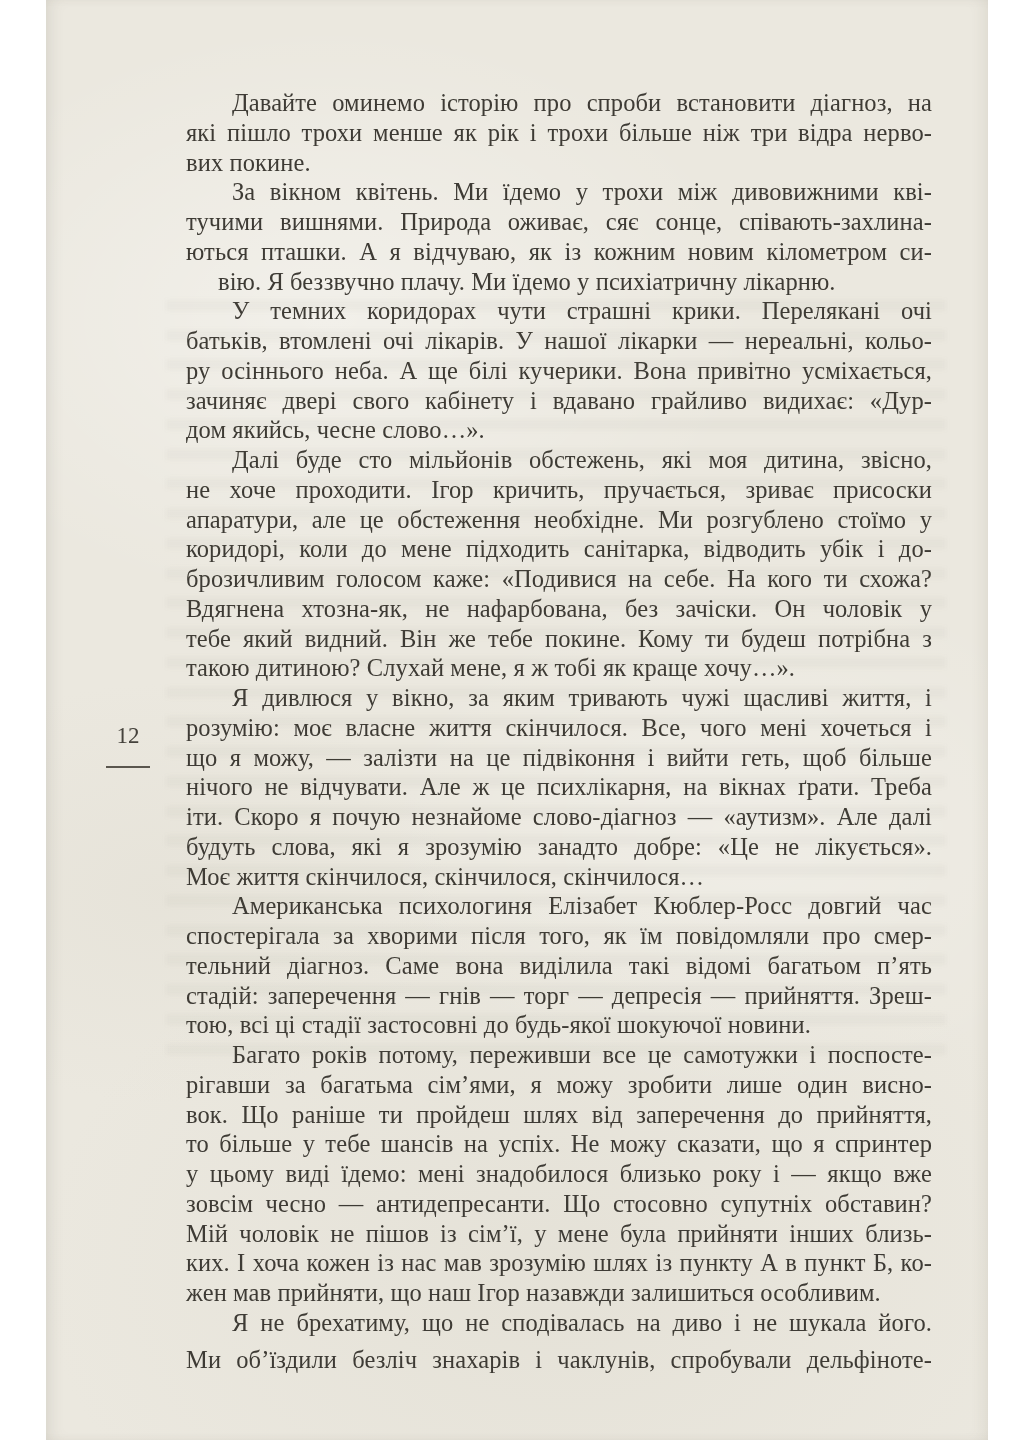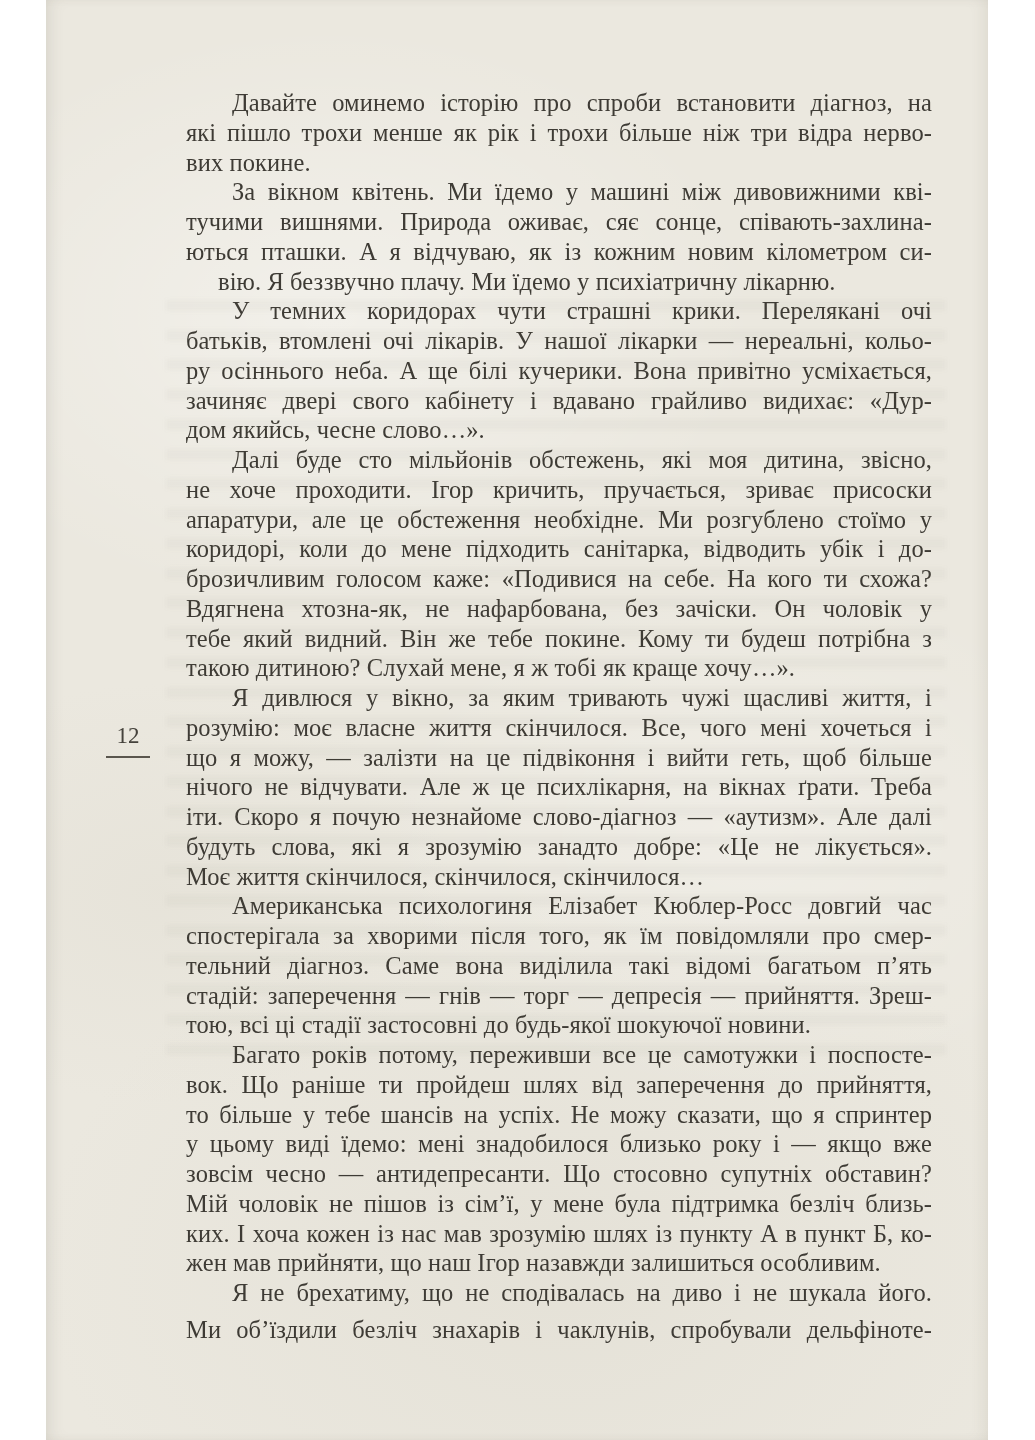--- a/index.html
+++ b/index.html
@@ -78,39 +78,39 @@
   .pagenum-wrap {
     position: absolute;
     left: 60px;
     top: 722px;
     min-width: 44px;
     text-align: center;
     font-size: 23px;
     color: #45423c;
     line-height: 28px;
     border-bottom: 2px solid #5a564e;
-    padding-bottom: 6px;
+    padding-bottom: 16px;
   }
 </style>
 </head>
 <body>
 
 <div class="scan" style="background: rgb(255, 255, 255);">
   <div class="page" style="background-color: rgb(235, 232, 223);">
     <div class="pagenum-wrap" style="color: rgb(69, 66, 60);">
       <span>12</span>
     </div>
     <div class="text-block" id="text-block">
         <div>
           <div class="line first" style="color: rgb(62, 59, 53);">Давайте оминемо історію про спроби встановити діагноз, на</div>
           <div class="line" style="color: rgb(62, 59, 53);">які пішло трохи менше як рік і трохи більше ніж три відра нерво-</div>
           <div class="line parend" style="color: rgb(62, 59, 53);">вих покине.</div>
         </div>
         <div>
-          <div class="line first" style="color: rgb(62, 59, 53);">За вікном квітень. Ми їдемо у машині між дивовижними кві-</div>
+          <div class="line first" style="color: rgb(62, 59, 53);">За вікном квітень. Ми їдемо у трохи між дивовижними кві-</div>
           <div class="line" style="color: rgb(62, 59, 53);">тучими вишнями. Природа оживає, сяє сонце, співають-захлина-</div>
           <div class="line" style="color: rgb(62, 59, 53);">ються пташки. А я відчуваю, як із кожним новим кілометром си-</div>
           <div class="line parend" style="color: rgb(62, 59, 53); margin-left: 32px;">вію. Я беззвучно плачу. Ми їдемо у психіатричну лікарню.</div>
         </div>
         <div>
           <div class="line first" style="color: rgb(62, 59, 53);">У темних коридорах чути страшні крики. Перелякані очі</div>
           <div class="line" style="color: rgb(62, 59, 53);">батьків, втомлені очі лікарів. У нашої лікарки — нереальні, кольо-</div>
           <div class="line" style="color: rgb(62, 59, 53);">ру осіннього неба. А ще білі кучерики. Вона привітно усміхається,</div>
           <div class="line" style="color: rgb(62, 59, 53);">зачиняє двері свого кабінету і вдавано грайливо видихає: «Дур-</div>
           <div class="line parend" style="color: rgb(62, 59, 53);">дом якийсь, чесне слово…».</div>
@@ -136,25 +136,26 @@
         </div>
         <div>
           <div class="line first" style="color: rgb(62, 59, 53);">Американська психологиня Елізабет Кюблер-Росс довгий час</div>
           <div class="line" style="color: rgb(62, 59, 53);">спостерігала за хворими після того, як їм повідомляли про смер-</div>
           <div class="line" style="color: rgb(62, 59, 53);">тельний діагноз. Саме вона виділила такі відомі багатьом п’ять</div>
           <div class="line" style="color: rgb(62, 59, 53);">стадій: заперечення — гнів — торг — депресія — прийняття. Зреш-</div>
           <div class="line parend" style="color: rgb(62, 59, 53);">тою, всі ці стадії застосовні до будь-якої шокуючої новини.</div>
         </div>
         <div>
           <div class="line first" style="color: rgb(62, 59, 53);">Багато років потому, переживши все це самотужки і поспосте-</div>
+          <div class="line" style="color: rgb(62, 59, 53);">рігавши за багатьма сім’ями, я можу зробити лише один висно-</div>
           <div class="line" style="color: rgb(62, 59, 53);">вок. Що раніше ти пройдеш шлях від заперечення до прийняття,</div>
           <div class="line" style="color: rgb(62, 59, 53);">то більше у тебе шансів на успіх. Не можу сказати, що я спринтер</div>
           <div class="line" style="color: rgb(62, 59, 53);">у цьому виді їдемо: мені знадобилося близько року і — якщо вже</div>
           <div class="line" style="color: rgb(62, 59, 53);">зовсім чесно — антидепресанти. Що стосовно супутніх обставин?</div>
-          <div class="line" style="color: rgb(62, 59, 53);">Мій чоловік не пішов із сім’ї, у мене була підтримка безліч близь-</div>
+          <div class="line" style="color: rgb(62, 59, 53);">Мій чоловік не пішов із сім’ї, у мене була прийняти інших близь-</div>
           <div class="line" style="color: rgb(62, 59, 53);">ких. І хоча кожен із нас мав зрозумію шлях із пункту А в пункт Б, ко-</div>
           <div class="line parend" style="color: rgb(62, 59, 53);">жен мав прийняти, що наш Ігор назавжди залишиться особливим.</div>
         </div>
         <div>
           <div class="line first" style="color: rgb(62, 59, 53);">Я не брехатиму, що не сподівалась на диво і не шукала його.</div>
           <div class="line" style="color: rgb(62, 59, 53); margin-top: 7px;">Ми об’їздили безліч знахарів і чаклунів, спробували дельфіноте-</div>
         </div>
       </div>
   </div>
 </div>

